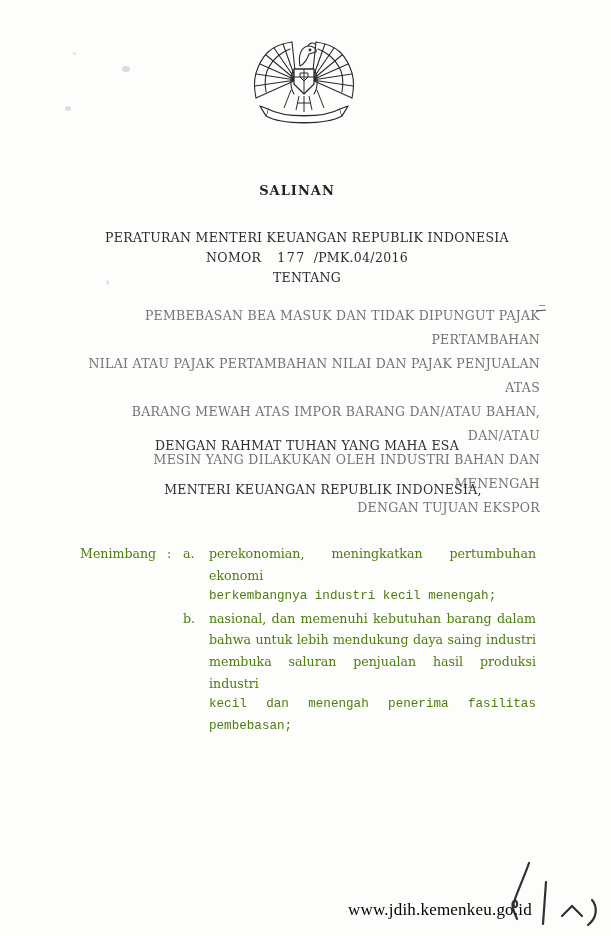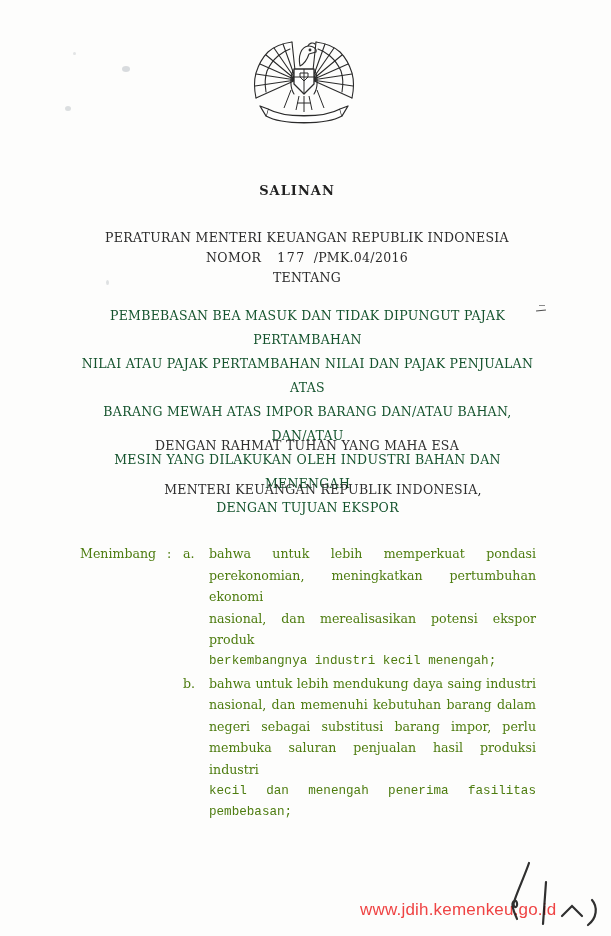--- a/index.html
+++ b/index.html
@@ -24,22 +24,22 @@
   
   .heading {
     position:absolute; left:0; top:228px; width:614px; text-align:center;
     font-size:12.5px; line-height:20px; letter-spacing:.3px; color:#2b2b2b;
   }
   .nomor-line span { display:inline-block; }
   .nomor-label  { margin-right:16px; }
   .nomor-value  { margin-right:8px; letter-spacing:1.5px; }
 
   .title-block {
-    position:absolute; left:75px; top:304px; width:465px; text-align:center;
-    font-size:12.5px; line-height:24px; letter-spacing:.3px; color:#14532d;
+    position:absolute; left:75px; top:304px; width:465px; text-align:right;
+    font-size:12.5px; line-height:24px; letter-spacing:.3px; color:#737373;
   }
 
   .invocation {
     position:absolute; left:0; top:438px; width:614px; text-align:center;
     font-size:12.5px; letter-spacing:.3px;
   }
   .authority {
     position:absolute; left:30px; top:482px; width:586px; text-align:center;
     font-size:12.5px; letter-spacing:.3px;
   }
@@ -66,22 +66,22 @@
                 border-top:1.4px solid #8a8a8a; }
   .speck { position:absolute; background:#b9bfc4; border-radius:50%; }
   .s1 { left:122px; top:66px;  width:8px; height:6px; opacity:.55; }
   .s2 { left:65px;  top:106px; width:6px; height:5px; opacity:.5; }
   .s3 { left:106px; top:280px; width:3px; height:5px; opacity:.45; }
   .s4 { left:73px;  top:52px;  width:3px; height:3px; opacity:.4; }
 
   
   .footer-url {
     position:absolute; left:348px; top:900px;
-    font-family:Liberation Sans, sans-serif; font-size:17px;
-    color:#ef4444; text-decoration:none; letter-spacing:.2px;margin-left:12px;
+    font-family:Liberation Serif, serif; font-size:17px;
+    color:#000000; text-decoration:none; letter-spacing:.2px;
   }
   .pen { position:absolute; left:490px; top:852px; width:121px; height:84px; }
 </style>
 </head>
 <body>
 
 <div class="page">
 
   <svg class="emblem" viewBox="0 0 104 88" aria-hidden="true">
     <g fill="none" stroke="#2b2b2b" stroke-width="1.1" stroke-linecap="round" stroke-linejoin="round">
@@ -134,32 +134,29 @@
   <div class="invocation">DENGAN RAHMAT TUHAN YANG MAHA ESA</div>
   <div class="authority">MENTERI KEUANGAN REPUBLIK INDONESIA,</div>
 
   <div class="consider">
     <div class="c-label">Menimbang</div>
     <div class="c-colon">:</div>
     <div class="c-items">
       <div class="c-item">
         <div class="c-marker">a.</div>
         <div class="c-text">
-          <div class="jl">bahwa untuk lebih memperkuat pondasi</div>
           <div class="jl">perekonomian, meningkatkan pertumbuhan ekonomi</div>
-          <div class="jl">nasional, dan merealisasikan potensi ekspor produk</div>
           <div class="jl end">berkembangnya industri kecil menengah;</div>
         </div>
       </div>
       <div class="c-item">
         <div class="c-marker">b.</div>
         <div class="c-text">
+          <div class="jl">nasional, dan memenuhi kebutuhan barang dalam</div>
           <div class="jl">bahwa untuk lebih mendukung daya saing industri</div>
-          <div class="jl">nasional, dan memenuhi kebutuhan barang dalam</div>
-          <div class="jl">negeri sebagai substitusi barang impor, perlu</div>
           <div class="jl">membuka saluran penjualan hasil produksi industri</div>
           <div class="jl end">kecil dan menengah penerima fasilitas pembebasan;</div>
         </div>
       </div>
     </div>
   </div>
 
   <div class="dash-mark"></div>
   <div class="dash-mark2"></div>
   <div class="speck s1"></div>

